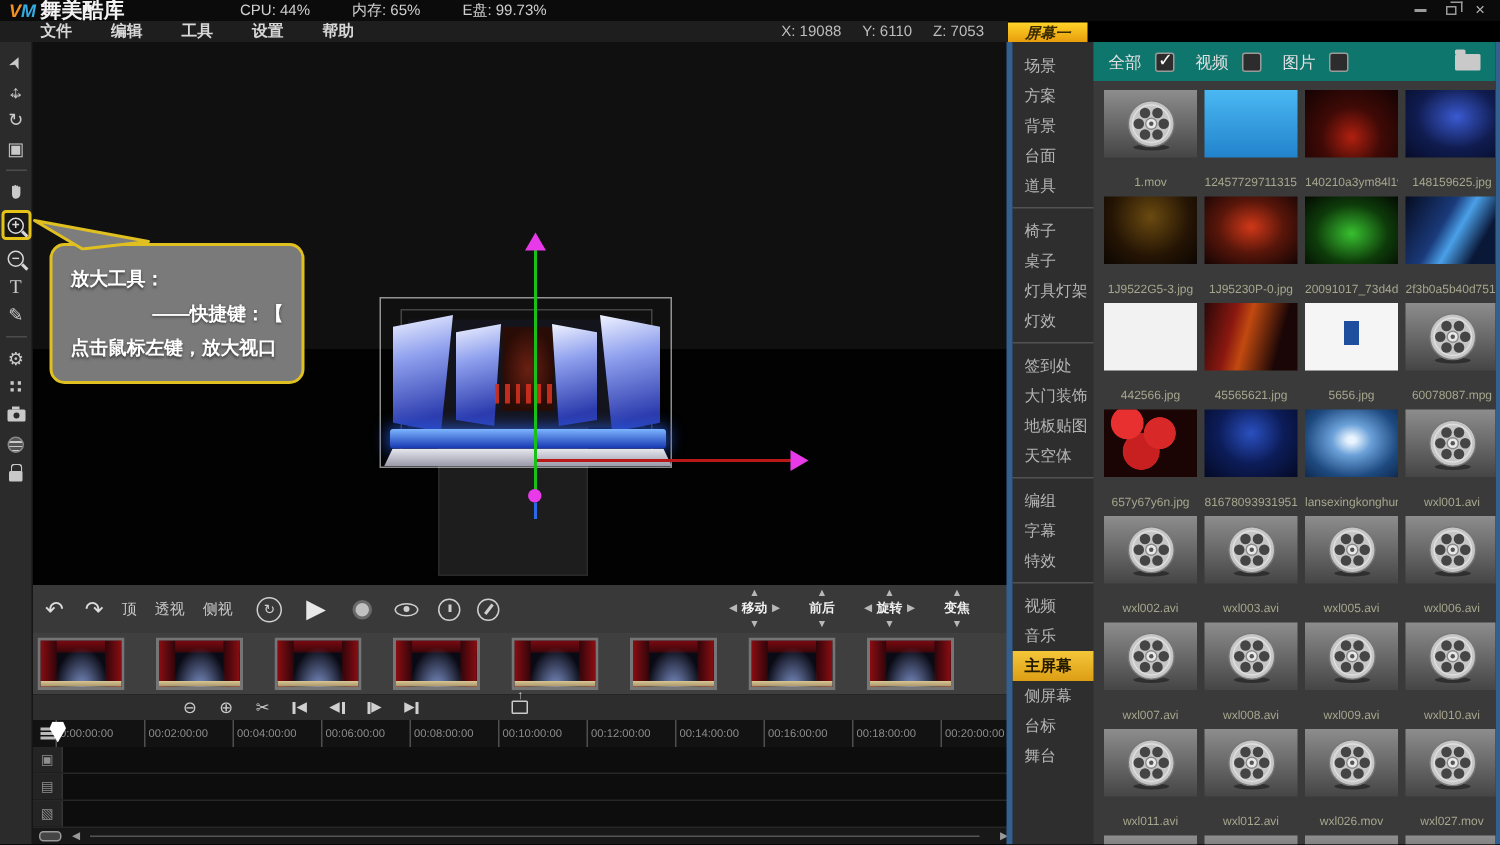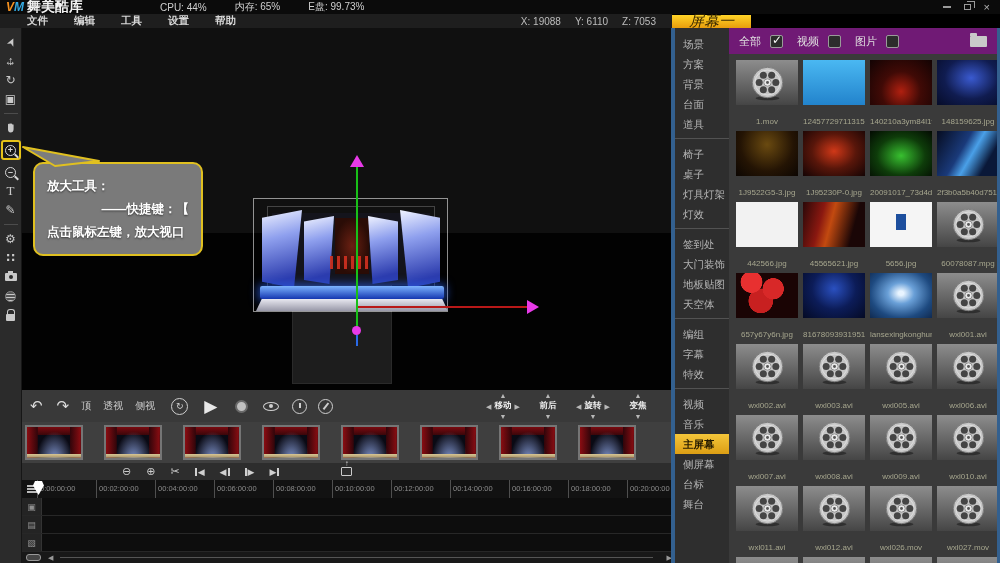--- a/index.html
+++ b/index.html
@@ -129,31 +129,31 @@
   .hs{position:absolute;left:22px;top:552px;width:650px;height:11px;background:#181818;display:flex;align-items:center}
   .pill{width:15px;height:7px;border:1px solid #999;border-radius:3px;margin-left:4px;background:#454545}
   .harr{color:#999;font-size:7px;margin-left:7px;line-height:1}
   .hline{flex:1;height:1px;background:#555;margin:0 7px}
 
   
   .dvl{position:absolute;left:671px;top:28px;width:4px;bottom:0;background:#33608f;z-index:6}
   .dvr{position:absolute;right:0;top:28px;width:3px;bottom:0;background:#33608f;z-index:6}
 
   
-  .sbtn{position:absolute;left:672px;top:15px;width:79px;height:13px;background:linear-gradient(#ffd428,#e89d0c);color:#3a2a00;font-size:15px;font-weight:normal;font-style:italic;display:flex;align-items:center;justify-content:center;z-index:7}
+  .sbtn{position:absolute;left:672px;top:15px;width:53px;height:13px;background:linear-gradient(#ffd428,#e89d0c);color:#3a2a00;font-size:10px;font-weight:bold;font-style:italic;display:flex;align-items:center;justify-content:center;z-index:7}
 
   
   .rp{position:absolute;left:675px;top:28px;width:322px;bottom:0;background:#3a3a3a;display:flex;z-index:3}
   .cats{width:54px;background:#2e2e2e;padding-top:6px;font-size:10.5px;color:#b4b4b4;flex:none}
   .cat{height:20px;line-height:20px;padding-left:8px;white-space:nowrap;position:relative}
   .cat.sep{margin-bottom:10px}
   .cat.sep::after{content:"";position:absolute;left:0;right:0;bottom:-5px;height:1px;background:#525252}
   .cat.active{background:linear-gradient(#f4c63a,#dc9e14);color:#241a00;font-weight:bold}
   .rgcol{flex:1;display:flex;flex-direction:column;min-width:0}
-  .filter{height:26px;background:#701a75;display:flex;align-items:center;font-size:11px;color:#e0e0e0;padding:0 10px;flex:none}
+  .filter{height:26px;background:#0f766e;display:flex;align-items:center;font-size:11px;color:#e0e0e0;padding:0 10px;flex:none}
   .fitem{display:flex;align-items:center;gap:9px;margin-right:14px}
   .cb{width:13px;height:13px;border:1px solid #9a9a9a;background:#2c2c2c;border-radius:2px;position:relative;flex:none}
   .fitem.checked .cb::after{content:"\2713";color:#fff;font-size:12px;position:absolute;left:1px;top:-3px;font-weight:bold}
   .folder{margin-left:auto;width:17px;height:11px;background:#c9c9c9;border-radius:1px;position:relative}
   .folder::before{content:"";position:absolute;top:-3px;left:0;width:7px;height:3px;background:#c9c9c9;border-radius:1px 1px 0 0}
   .grid{flex:1;display:grid;grid-template-columns:repeat(4,1fr);align-content:start;gap:4px 5px;padding:6px 7px;overflow:hidden}
   .cell{width:62px}
   .thumb{width:62px;height:45px;display:flex;align-items:center;justify-content:center;background:#555}
   .fname{margin-top:12px;height:10px;font-size:8px;color:#a6a68e;text-align:center;white-space:nowrap;overflow:hidden;max-width:62px}
   .cell svg.reel{display:none;width:37px;height:37px}

